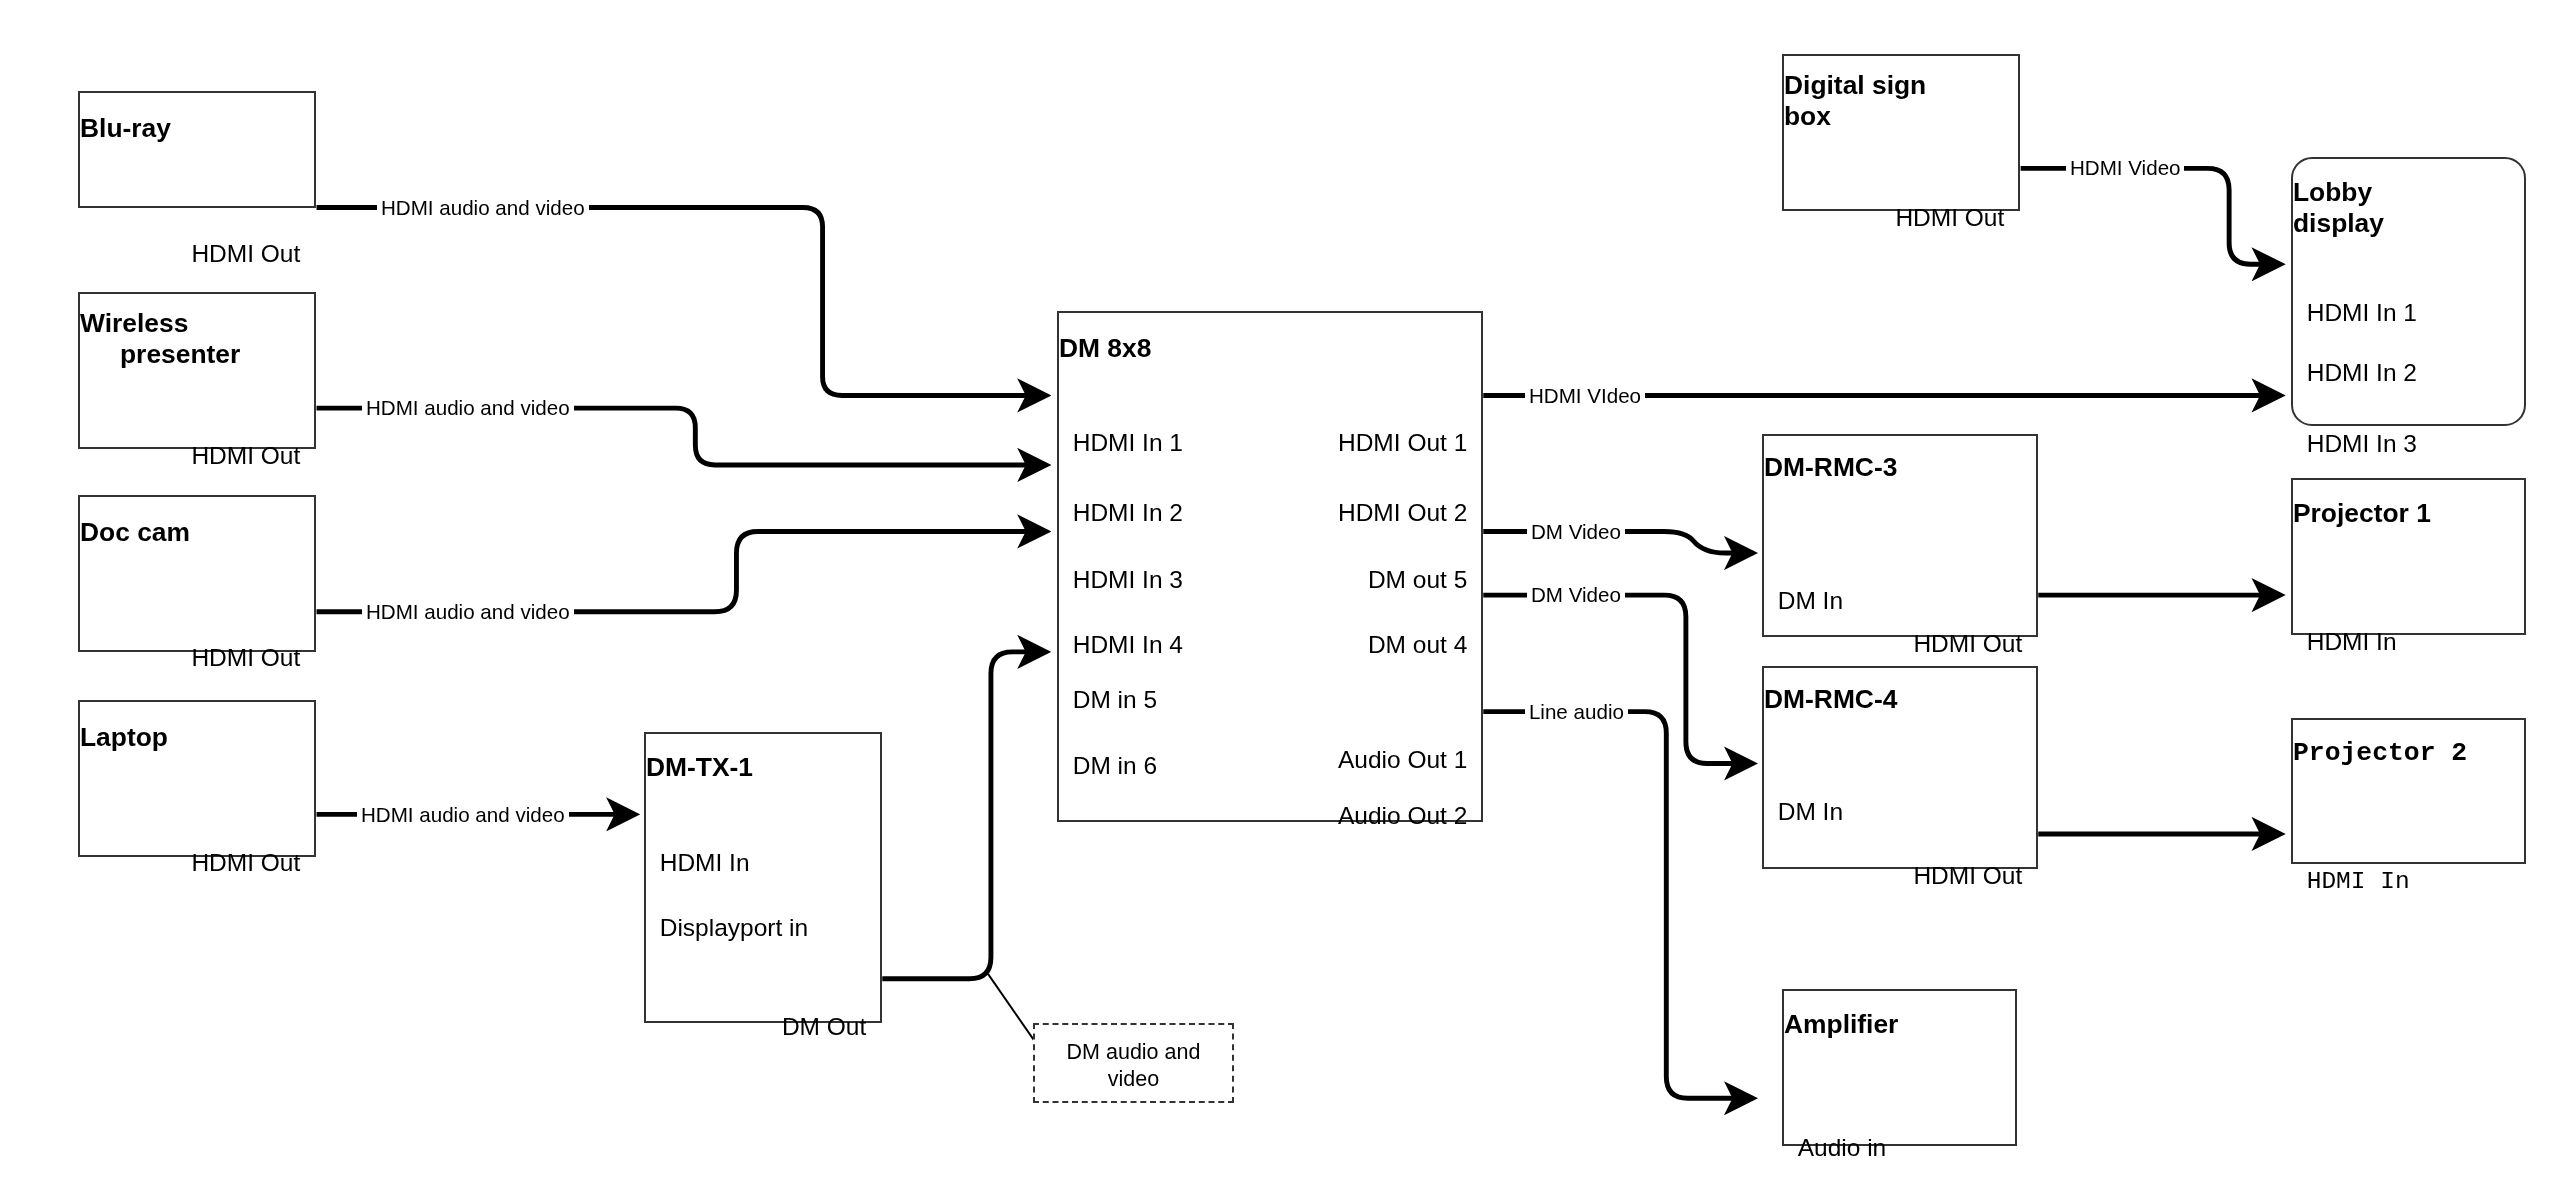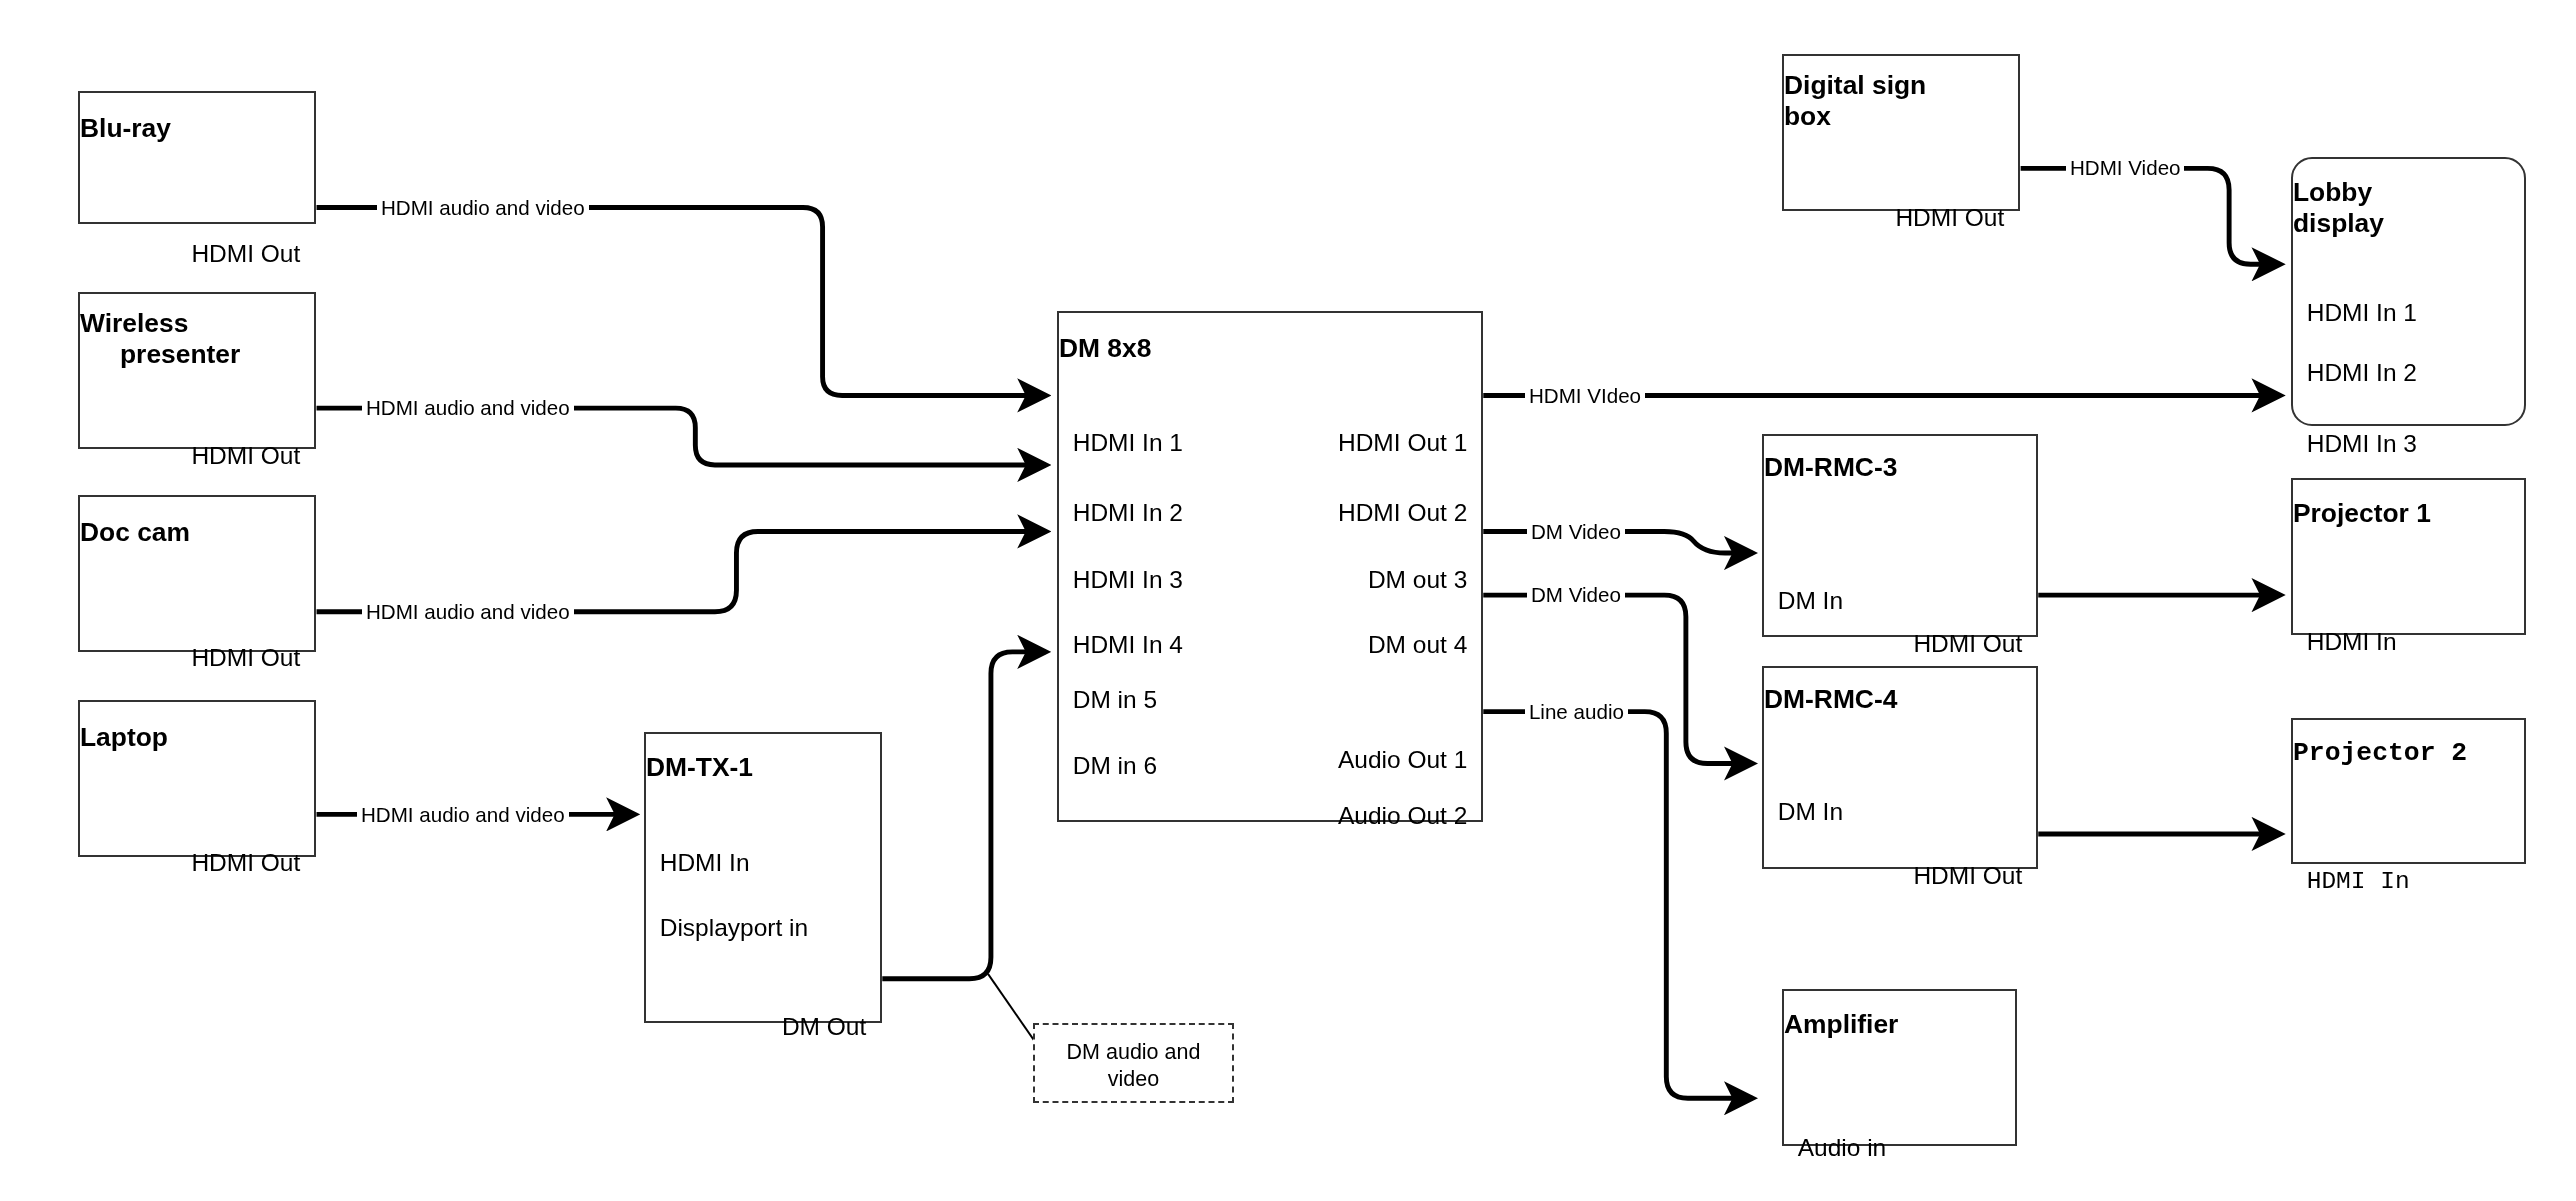--- a/index.html
+++ b/index.html
@@ -110,21 +110,21 @@
 
     <path d="M 1515 608 L 1700 608 Q 1722 608 1722 630 L 1722 758 Q 1722 780 1744 780 L 1790 780" fill="none" stroke="#000000" stroke-width="5" marker-end="url(#arrow)"></path>
 
     <path d="M 1515 727 L 1680 727 Q 1702 727 1702 749 L 1702 1100 Q 1702 1122 1724 1122 L 1790 1122" fill="none" stroke="#000000" stroke-width="5" marker-end="url(#arrow)"></path>
 
     <path d="M 2082 608 L 2329 608" fill="none" stroke="#000000" stroke-width="5" marker-end="url(#arrow)"></path>
 
     <path d="M 2082 852 L 2329 852" fill="none" stroke="#000000" stroke-width="5" marker-end="url(#arrow)"></path>
   </svg>
 
-  <div class="node" style="left:78px; top:91px; width:238px; height:133px;">
+  <div class="node" style="left:78px; top:91px; width:238px; height:117px;">
     <div class="node-title" style="top:19.6px;">Blu-ray</div>
     <div class="port right" style="top:102px;">HDMI Out</div>
   </div>
 
   <div class="node" style="left:78px; top:292px; width:238px; height:157px;">
     <div class="node-title" style="top:13.7px;">Wireless</div>
     <div class="node-title" style="top:45px;padding-left:40px;">presenter</div>
     <div class="port right" style="top:103px;">HDMI Out</div>
   </div>
 
@@ -150,21 +150,21 @@
 
     <div class="port left" style="top:71px;">HDMI In 1</div>
     <div class="port left" style="top:141px;">HDMI In 2</div>
     <div class="port left" style="top:208px;">HDMI In 3</div>
     <div class="port left" style="top:273px;">HDMI In 4</div>
     <div class="port left" style="top:328px;">DM in 5</div>
     <div class="port left" style="top:394px;">DM in 6</div>
 
     <div class="port right" style="top:71px;">HDMI Out 1</div>
     <div class="port right" style="top:141px;">HDMI Out 2</div>
-    <div class="port right" style="top:208px;">DM out 3</div>
+    <div class="port right" style="top:208px;">DM out 5</div>
     <div class="port right" style="top:273px;">DM out 4</div>
     <div class="port right" style="top:388px;">Audio Out 1</div>
     <div class="port right" style="top:444px;">Audio Out 2</div>
   </div>
 
   <div class="node" style="left:1782px; top:54px; width:238px; height:157px;">
     <div class="node-title" style="top:13.7px;">Digital sign</div>
     <div class="node-title" style="top:45px;">box</div>
     <div class="port right" style="top:103px;">HDMI Out</div>
   </div>

